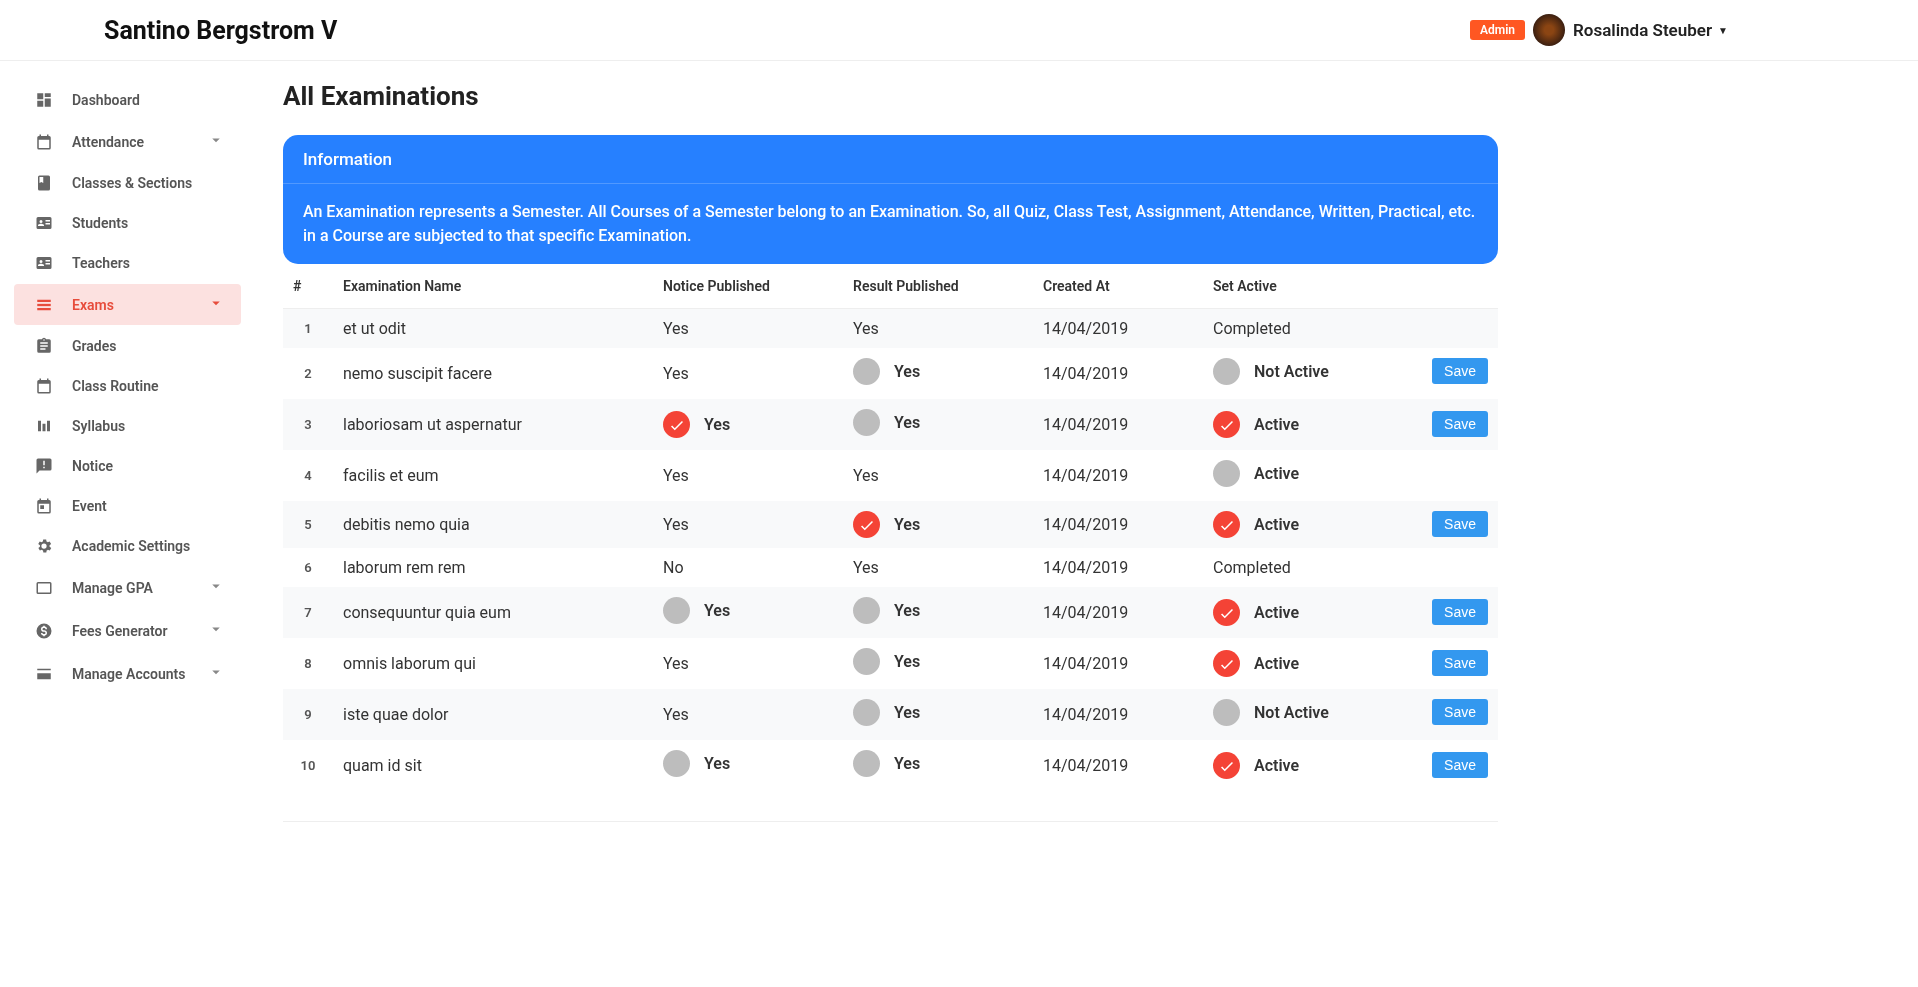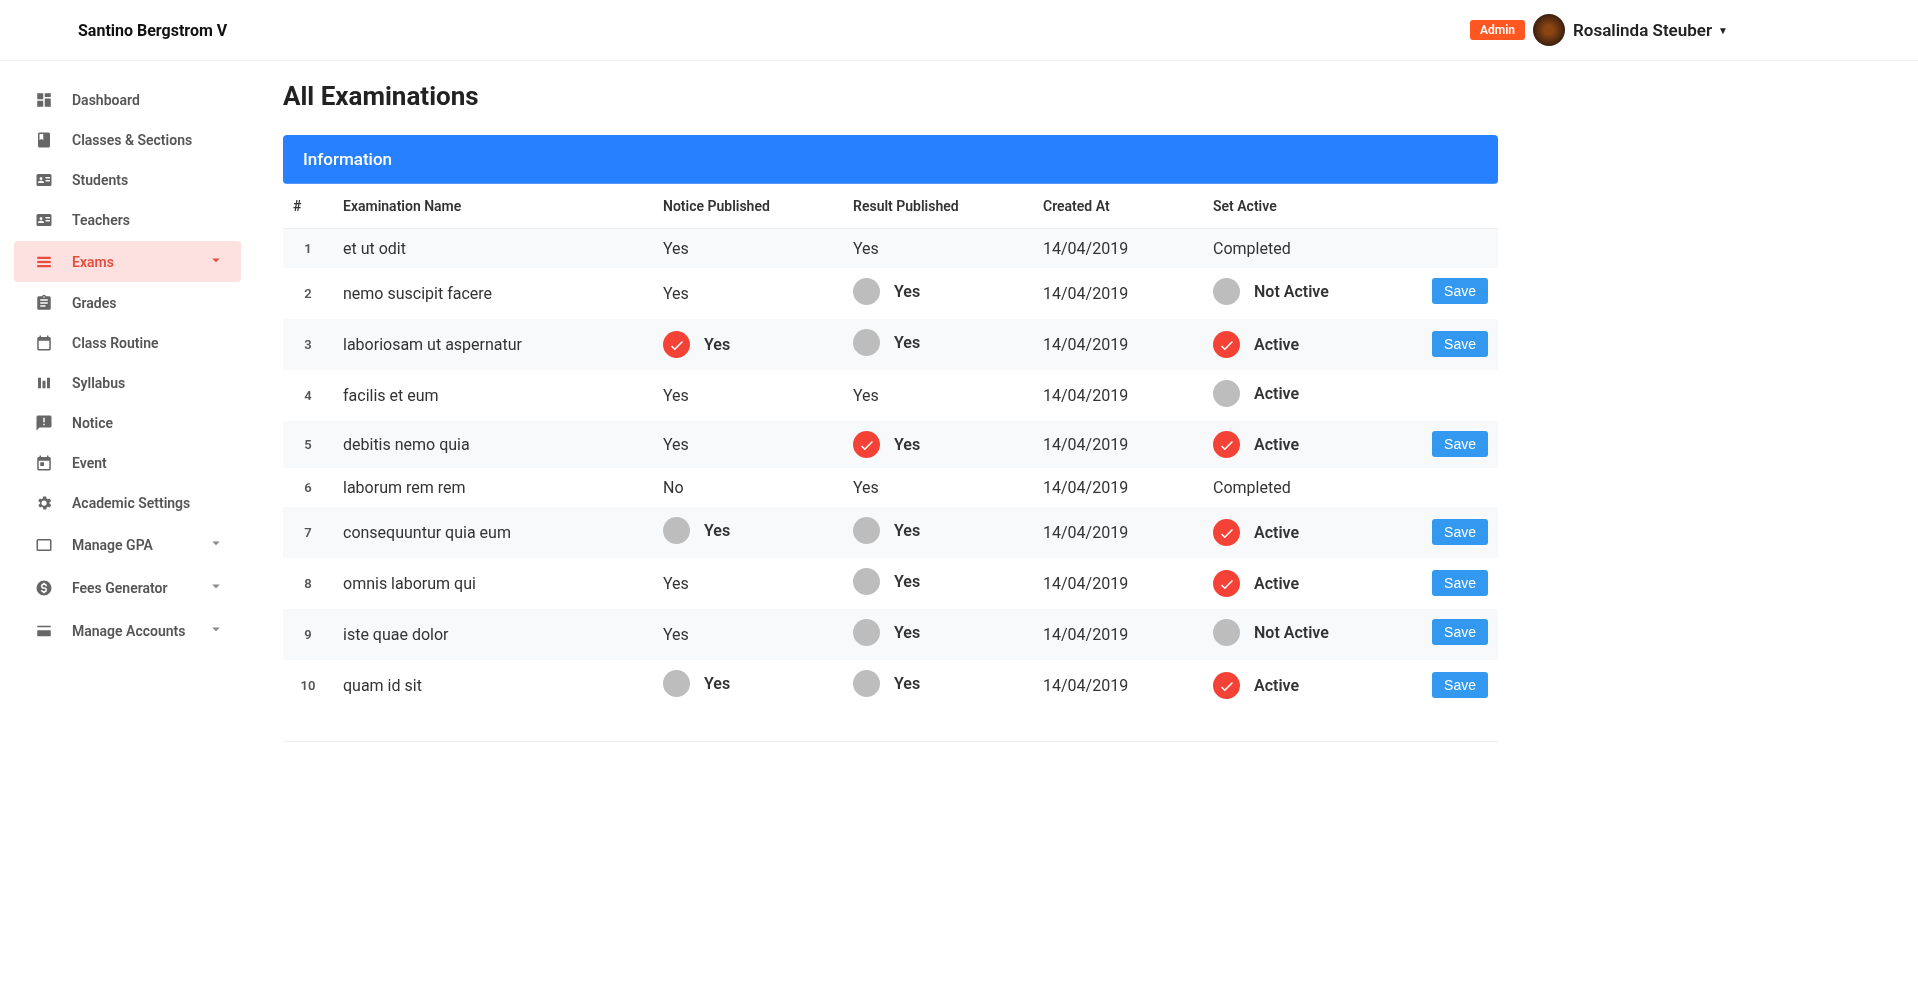--- a/index.html
+++ b/index.html
@@ -1,39 +1,39 @@
 <!DOCTYPE html>
 <html><head>
   <meta charset="utf-8">
   <style>
     * { margin: 0; padding: 0; box-sizing: border-box; }
     body { font-family: -apple-system, BlinkMacSystemFont, "Segoe UI", Roboto, "Helvetica Neue", Arial, sans-serif; background: #fff; color: #333; }
     
     .header { padding: 14px 0; border-bottom: 1px solid #eee; display: flex; justify-content: space-between; align-items: center; }
-    .header-left { padding-left: 78px; font-size: 16px; font-weight: 700; color: #111; }
+    .header-left { padding-left: 104px; font-size: 25px; font-weight: 700; color: #111; }
     .header-right { padding-right: 190px; display: flex; align-items: center; gap: 8px; }
     .admin-badge { background: #ff5722; color: #fff; padding: 3px 10px; border-radius: 3px; font-size: 12px; font-weight: 600; }
     .avatar { width: 32px; height: 32px; border-radius: 50%; background: radial-gradient(circle, #8b4513 20%, #2c1810 80%); }
     .username { font-size: 17px; font-weight: 600; color: #222; display: flex; align-items: center; gap: 6px; justify-content: space-between; }
     .caret { font-size: 10px; }
     
     .layout { display: flex; }
     .sidebar { width: 255px; padding: 20px 14px 20px 14px; }
     .sidebar-item { display: flex; align-items: center; padding: 10px 16px 10px 18px; margin-bottom: 2px; color: #555; font-size: 14px; font-weight: 600; cursor: pointer; border-radius: 4px; }
     .sidebar-item.active { background: #fce1e0; color: #e74c3c; }
     .sidebar-item .icon { width: 24px; margin-right: 16px; display: flex; align-items: center; justify-content: center; color: #666; }
     .sidebar-item.active .icon { color: #e74c3c; }
     .sidebar-item .label { flex: 1; }
     .chevron { font-size: 11px; color: #888; }
     .sidebar-item.active .chevron { color: #e74c3c; }
     
     .main { flex: 1; padding: 20px 420px 20px 28px; }
     .page-title { font-size: 26px; font-weight: 700; margin-bottom: 24px; color: #222; }
     
-    .info-box { background: #2680ff; color: #fff; border-radius: 4px; margin-bottom: 0; overflow: hidden; }
+    .info-box { background: #2680ff; color: #fff; border-radius: 15px; margin-bottom: 0; overflow: hidden; }
     .info-box-header { padding: 14px 20px; font-size: 17px; font-weight: 500; border-bottom: 1px solid rgba(255,255,255,0.2); }
     .info-box-body { padding: 16px 20px; font-size: 16px; font-weight: 500; line-height: 1.5; }
     
     table { width: 100%; border-collapse: collapse; margin-top: 0; }
     th { padding: 14px 10px; text-align: left; font-size: 14px; font-weight: 600; color: #333; border-bottom: 1px solid #eee; }
     td { padding: 10px 10px; font-size: 16px; color: #333; vertical-align: middle; }
     tbody tr:nth-child(odd) { background: #f8f9fa; }
     .rownum { font-size: 13px; font-weight: 600; color: #555; text-align: center; width: 40px; }
     
     .col-num { width: 50px; }
@@ -74,20 +74,31 @@
         <span class="icon">
           <svg viewBox="0 0 24 24">
             <path d="M3 3h8v8H3zM13 3h8v5h-8zM13 10h8v11h-8zM3 13h8v8H3z"></path>
           </svg>
         </span>
         <span class="label">Dashboard</span>
       </div>
       <div class="sidebar-item">
         <span class="icon">
           <svg viewBox="0 0 24 24">
+            <path d="M19 4h-1V2h-2v2H8V2H6v2H5a2 2 0 0 0-2 2v14a2 2 0 0 0 2 2h14a2 2 0 0 0 2-2V6a2 2 0 0 0-2-2zm0 16H5V9h14z"></path>
+          </svg>
+        </span>
+        <span class="label">Attendance</span>
+        <span class="chevron"><svg viewBox="0 0 24 24" width="12" height="12">
+            <path d="M7 10l5 5 5-5z"></path>
+          </svg></span>
+      </div>
+      <div class="sidebar-item">
+        <span class="icon">
+          <svg viewBox="0 0 24 24">
             <path d="M18 2H6a2 2 0 0 0-2 2v16a2 2 0 0 0 2 2h12a2 2 0 0 0 2-2V4a2 2 0 0 0-2-2zM6 4h5v8l-2.5-1.5L6 12z"></path>
           </svg>
         </span>
         <span class="label">Classes &amp; Sections</span>
       </div>
       <div class="sidebar-item">
         <span class="icon">
           <svg viewBox="0 0 24 24">
             <path d="M20 4H4a2 2 0 0 0-2 2v12a2 2 0 0 0 2 2h16a2 2 0 0 0 2-2V6a2 2 0 0 0-2-2zM8 8a2 2 0 1 1 0 4 2 2 0 0 1 0-4zm4 8H4v-1c0-1.3 2.7-2 4-2s4 .7 4 2zM20 14h-6v-2h6zm0-4h-6V8h6z"></path>
           </svg>
@@ -194,20 +205,21 @@
         <span class="label">Manage Accounts</span>
         <span class="chevron"><svg viewBox="0 0 24 24" width="12" height="12">
             <path d="M7 10l5 5 5-5z"></path>
           </svg></span>
       </div>
     </div>
   <div class="main">
     <div class="page-title">All Examinations</div>
     <div class="info-box">
       <div class="info-box-header">Information</div>
+      <div class="info-box-body">An Examination represents a Semester. All Courses of a Semester belong to an Examination. So, all Quiz, Class Test, Assignment, Attendance, Written, Practical, etc. in a Course are subjected to that specific Examination.</div>
     </div>
     <table>
       <thead>
         <tr>
           <th class="col-num">#</th>
           <th class="col-name">Examination Name</th>
           <th class="col-notice">Notice Published</th>
           <th class="col-result">Result Published</th>
           <th class="col-created">Created At</th>
           <th class="col-active">Set Active</th>

